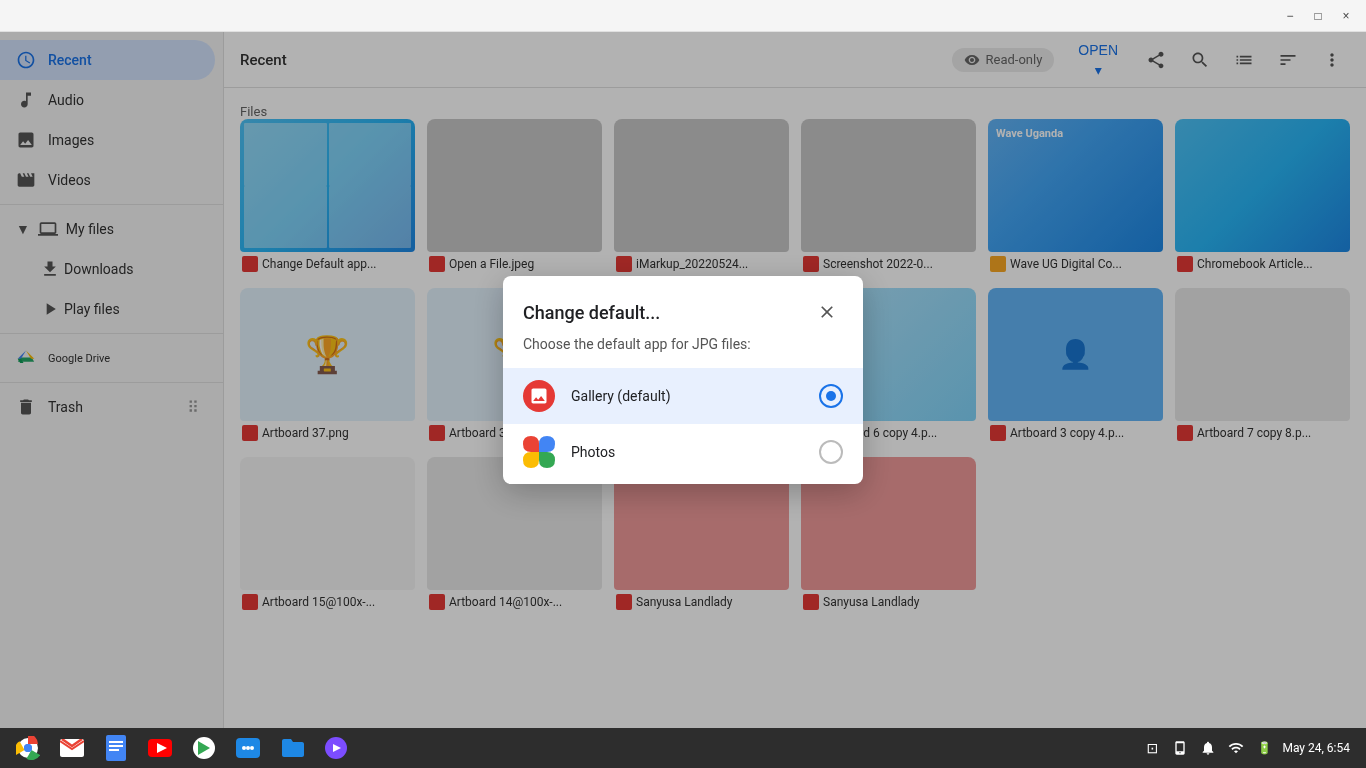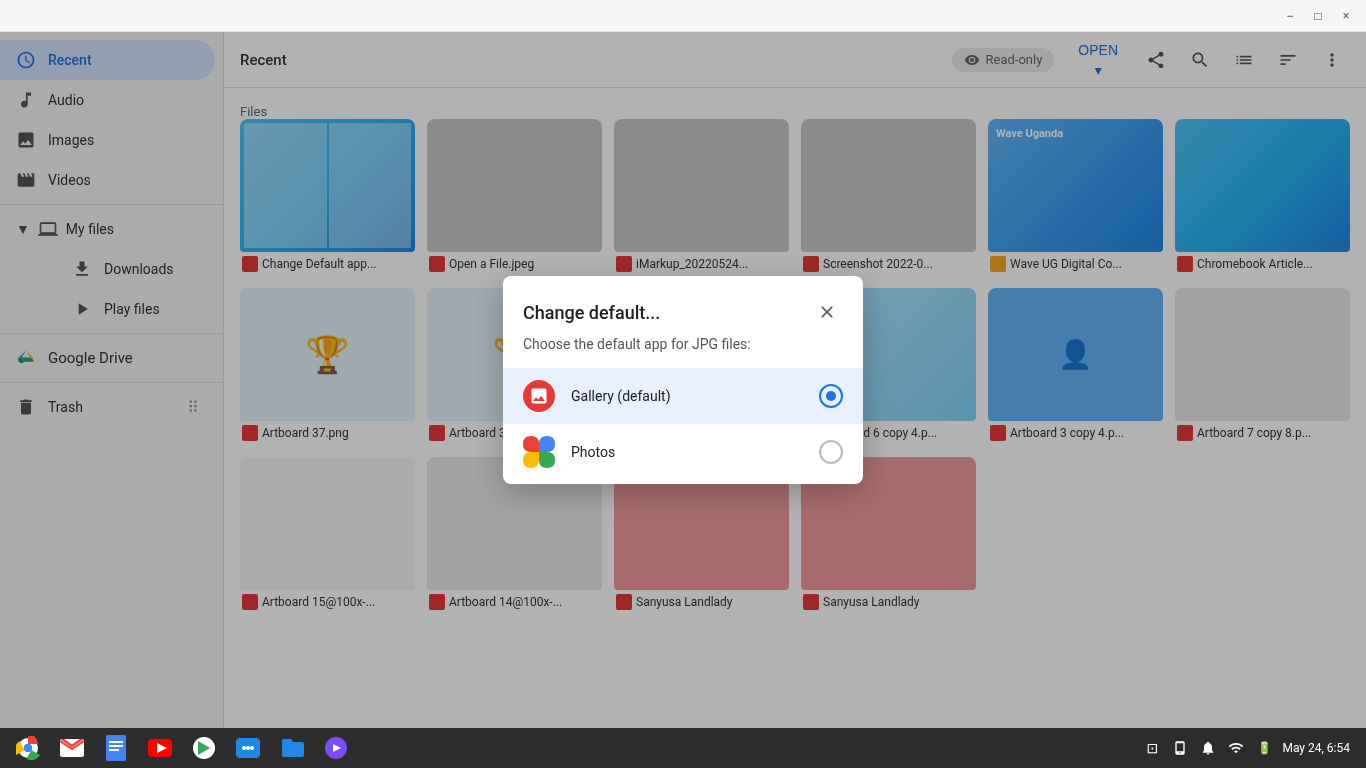--- a/index.html
+++ b/index.html
@@ -62,26 +62,25 @@
       cursor: pointer;
       font-size: 14px;
       color: #333;
       min-height: 40px;
     }
     .sidebar-subsection { padding-left: 0; }
     .sidebar-subitem {
       display: flex;
       align-items: center;
       padding: 8px 16px 8px 40px;
-      gap: 12px;
+      gap: 4px;
       cursor: pointer;
       font-size: 14px;
       color: #333;
       min-height: 40px;
-      margin-left: 32px;
     }
     .sidebar-subitem .icon { width: 20px; height: 20px; display: flex; align-items: center; justify-content: center; flex-shrink: 0; }
     .divider { height: 1px; background: #e0e0e0; margin: 4px 0; }
 
     
     .main-content {
       flex: 1;
       display: flex;
       flex-direction: column;
       background: #fff;
@@ -393,21 +392,21 @@
       <span class="icon">
         <svg width="20" height="20" viewBox="0 0 24 24">
           <path fill="#4285f4" d="M6.28 3h11.44L22 12l-4.28 9H6.28L2 12z" opacity="0"></path>
           <path fill="#0f9d58" d="M2.28 16.5l2.85-5h13.74l2.85 5z" opacity="0.9"></path>
           <path fill="#4285f4" d="M12 3L6 13h-4L12 3z"></path>
           <path fill="#fbbc04" d="M12 3l6 10h4L12 3z"></path>
           <path fill="#0f9d58" d="M2 13l4 0 3 5H5z"></path>
           <path fill="#4285f4" d="M8 18h8l-4-7z" opacity="0"></path>
         </svg>
       </span>
-      <span style="font-size:15px; color:#333;">Google Drive</span>
+      <span style="font-size:11px; color:#333;">Google Drive</span>
     </div>
 
     <div class="divider"></div>
 
     <div class="sidebar-item" style="justify-content: space-between;">
       <div style="display:flex; align-items:center; gap:12px;">
         <span class="icon">
           <svg width="20" height="20" viewBox="0 0 24 24" fill="#555">
             <path d="M6 19c0 1.1.9 2 2 2h8c1.1 0 2-.9 2-2V7H6v12zM19 4h-3.5l-1-1h-5l-1 1H5v2h14V4z"></path>
           </svg>

